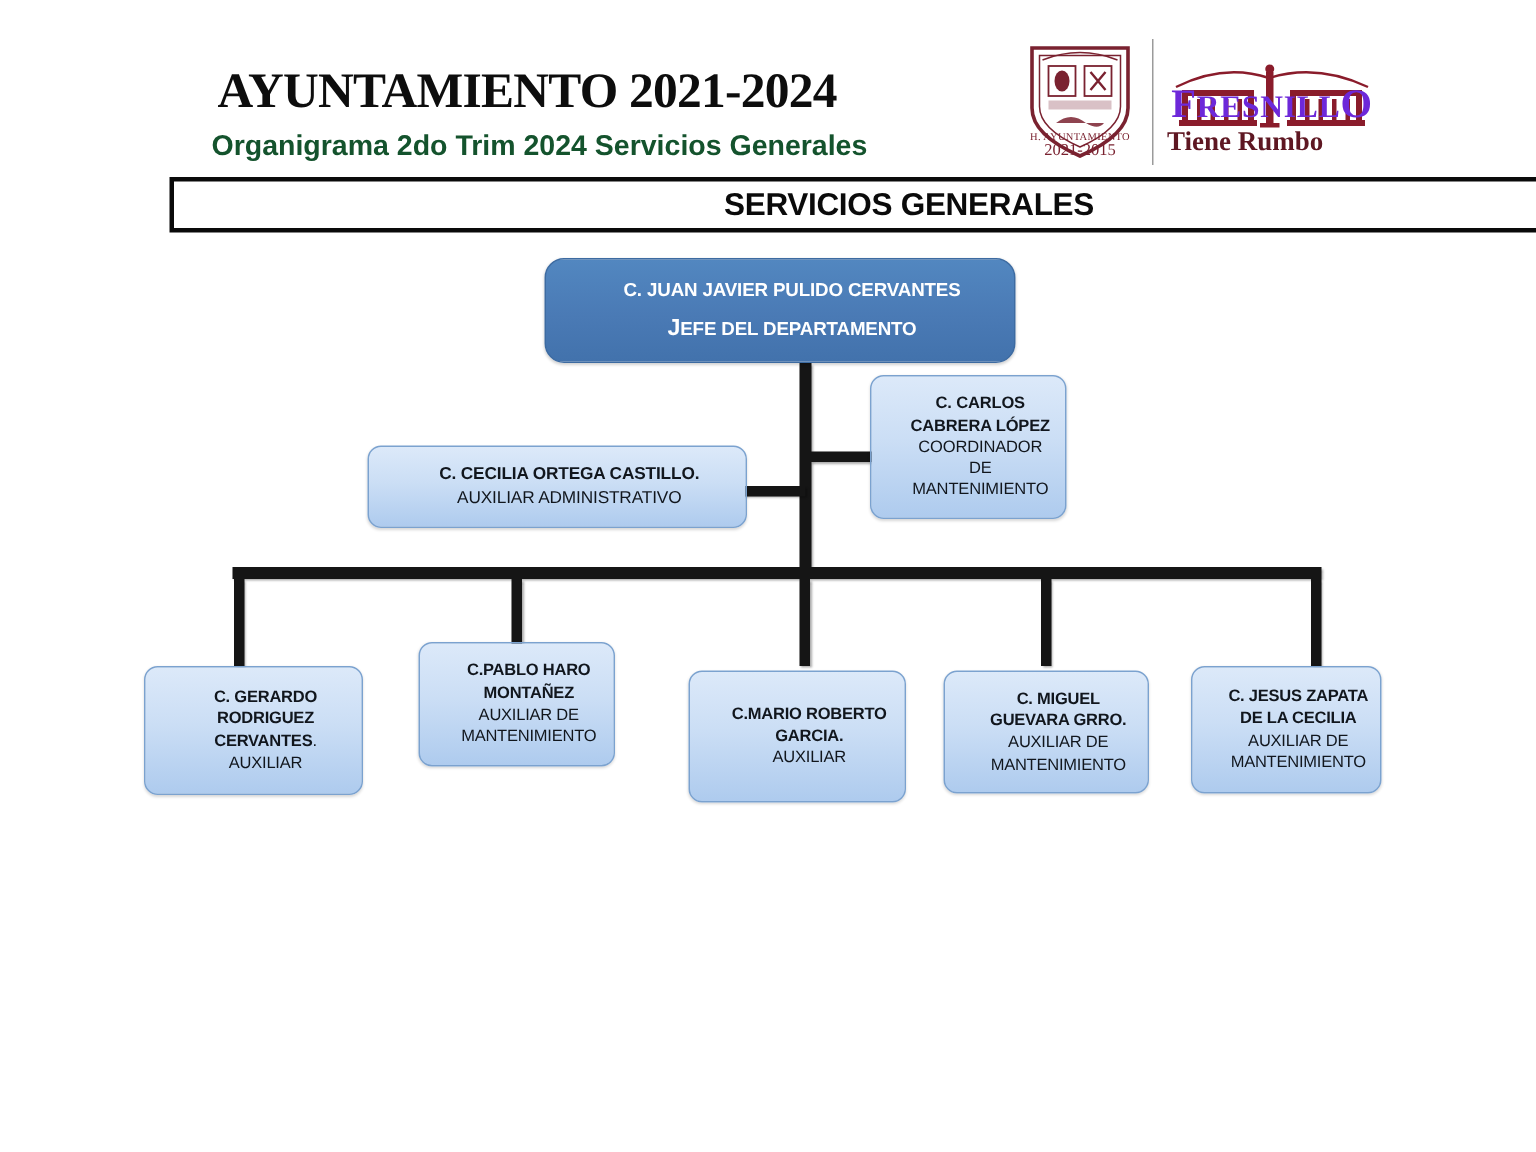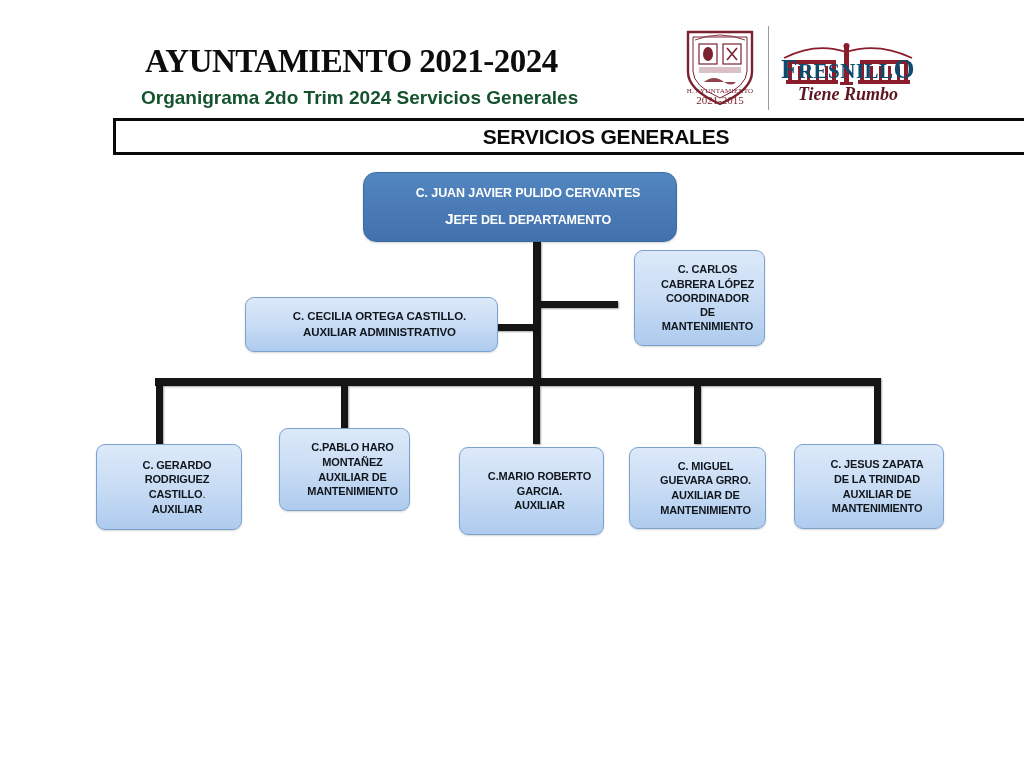--- a/index.html
+++ b/index.html
@@ -73,32 +73,31 @@
     width: 140px; height: 90px;
   }
   #fresnillo-wordmark {
     position: absolute;
     left: 778px; top: 56px;
     width: 140px;
     text-align: center;
     font-family: "Liberation Serif", serif;
     font-size: 27px;
     font-weight: bold;
-    color: #0c4a6e;
+    color: #6d28d9;
     line-height: 1;
     letter-spacing: 0.5px;
   }
   #fresnillo-wordmark .small-caps { font-size: 21px; }
   #fresnillo-tagline {
     position: absolute;
     left: 778px; top: 85px;
     width: 140px;
-    text-align: center;
+    text-align: left;
     font-family: "Liberation Serif", serif;
-    font-style: italic;
     font-size: 18px;
     font-weight: bold;
     color: #5e1722;
     line-height: 1;
   }
 
   
   #section-title-box {
     position: absolute;
     left: 113px; top: 118px;
@@ -150,21 +149,21 @@
     border-radius: 13px;
     box-shadow: 0 1px 2px rgba(0,0,0,0.18);
   }
   .node-child {
     background: linear-gradient(180deg, #dce9f9 0%, #cbdef5 45%, #aecbee 100%);
     border: 1px solid #7ba2cf;
     color: #11161d;
     box-shadow: 0 1px 2px rgba(0,0,0,0.16);
   }
   .line-bold { font-weight: bold; }
-  .line-reg  { font-weight: bold; }
+  .line-reg  { font-weight: normal; }
 
   .root-name {
     font-size: 12.5px;
     font-weight: bold;
     letter-spacing: -0.1px;
     margin-bottom: 10px;
   }
   .root-role {
     font-size: 12.5px;
     font-weight: bold;
@@ -245,37 +244,37 @@
   <div class="connector" style="left:341px; top:386px; width:7px; height:58px;"></div>
   <div class="connector" style="left:533px; top:386px; width:7px; height:58px;"></div>
   <div class="connector" style="left:694px; top:386px; width:7px; height:58px;"></div>
   <div class="connector" style="left:874px; top:386px; width:7px; height:58px;"></div>
 
   <div class="node node-root" style="left:363px; top:172px; width:314px; height:70px;">
     <div class="root-name">C. JUAN JAVIER PULIDO CERVANTES</div>
     <div class="root-role"><span class="drop-cap">J</span>EFE DEL DEPARTAMENTO</div>
   </div>
 
-  <div class="node node-child" style="left:634px; top:250px; width:131px; height:96px;">
+  <div class="node node-child" style="left:580px; top:250px; width:131px; height:96px;">
     <div class="small-text line-bold">C. CARLOS</div>
     <div class="small-text line-bold">CABRERA LÓPEZ</div>
     <div class="small-text line-reg">COORDINADOR</div>
     <div class="small-text line-reg">DE</div>
     <div class="small-text line-reg">MANTENIMIENTO</div>
   </div>
 
   <div class="node node-child" style="left:206px; top:297px; width:253px; height:55px;margin-left:39px;">
     <div class="mid-text line-bold">C. CECILIA ORTEGA CASTILLO.</div>
     <div class="mid-text line-reg">AUXILIAR ADMINISTRATIVO</div>
   </div>
 
   <div class="node node-child" style="left:96px; top:444px; width:146px; height:86px;">
     <div class="leaf-text line-bold">C. GERARDO</div>
     <div class="leaf-text line-bold">RODRIGUEZ</div>
-    <div class="leaf-text line-bold"><span>CASTILLO</span><span class="suffix-reg">.</span></div>
+    <div class="leaf-text line-bold"><span>CERVANTES</span><span class="suffix-reg">.</span></div>
     <div class="leaf-text line-reg">AUXILIAR</div>
   </div>
 
   <div class="node node-child" style="left:279px; top:428px; width:131px; height:83px;">
     <div class="leaf-text line-bold">C.PABLO HARO</div>
     <div class="leaf-text line-bold">MONTAÑEZ</div>
     <div class="leaf-text line-reg">AUXILIAR DE</div>
     <div class="leaf-text line-reg">MANTENIMIENTO</div>
   </div>
 
@@ -285,20 +284,20 @@
     <div class="leaf-text line-reg">AUXILIAR</div>
   </div>
 
   <div class="node node-child" style="left:629px; top:447px; width:137px; height:82px;">
     <div class="leaf-text line-bold">C. MIGUEL</div>
     <div class="leaf-text line-bold">GUEVARA GRRO.</div>
     <div class="leaf-text line-reg">AUXILIAR DE</div>
     <div class="leaf-text line-reg">MANTENIMIENTO</div>
   </div>
 
-  <div class="node node-child" style="left:794px; top:444px; width:150px; height:85px;">
+  <div class="node node-child" style="left:794px; top:444px; width:127px; height:85px;">
     <div class="leaf-text line-bold">C. JESUS ZAPATA</div>
-    <div class="leaf-text line-bold">DE LA TRINIDAD</div>
+    <div class="leaf-text line-bold">DE LA CECILIA</div>
     <div class="leaf-text line-reg">AUXILIAR DE</div>
     <div class="leaf-text line-reg">MANTENIMIENTO</div>
   </div>
 
 </div>
 
 </body></html>

